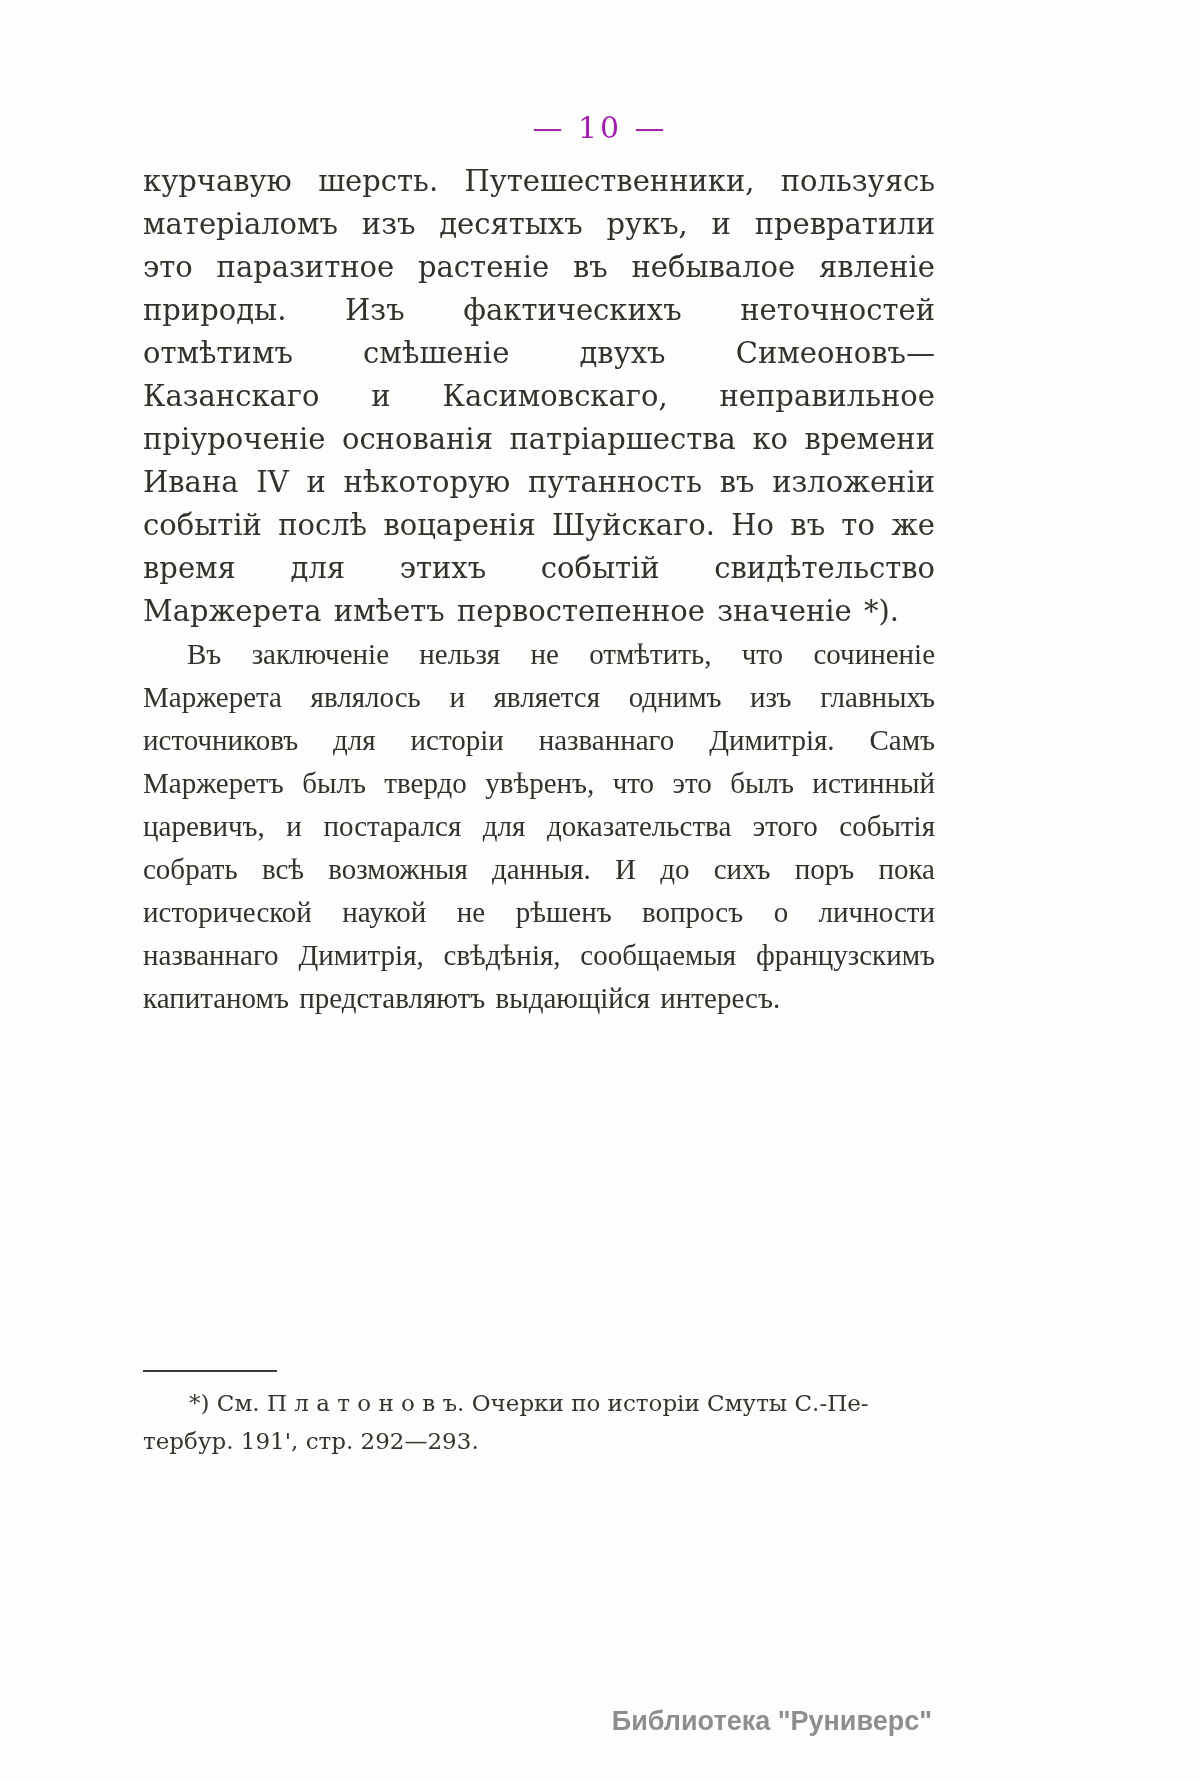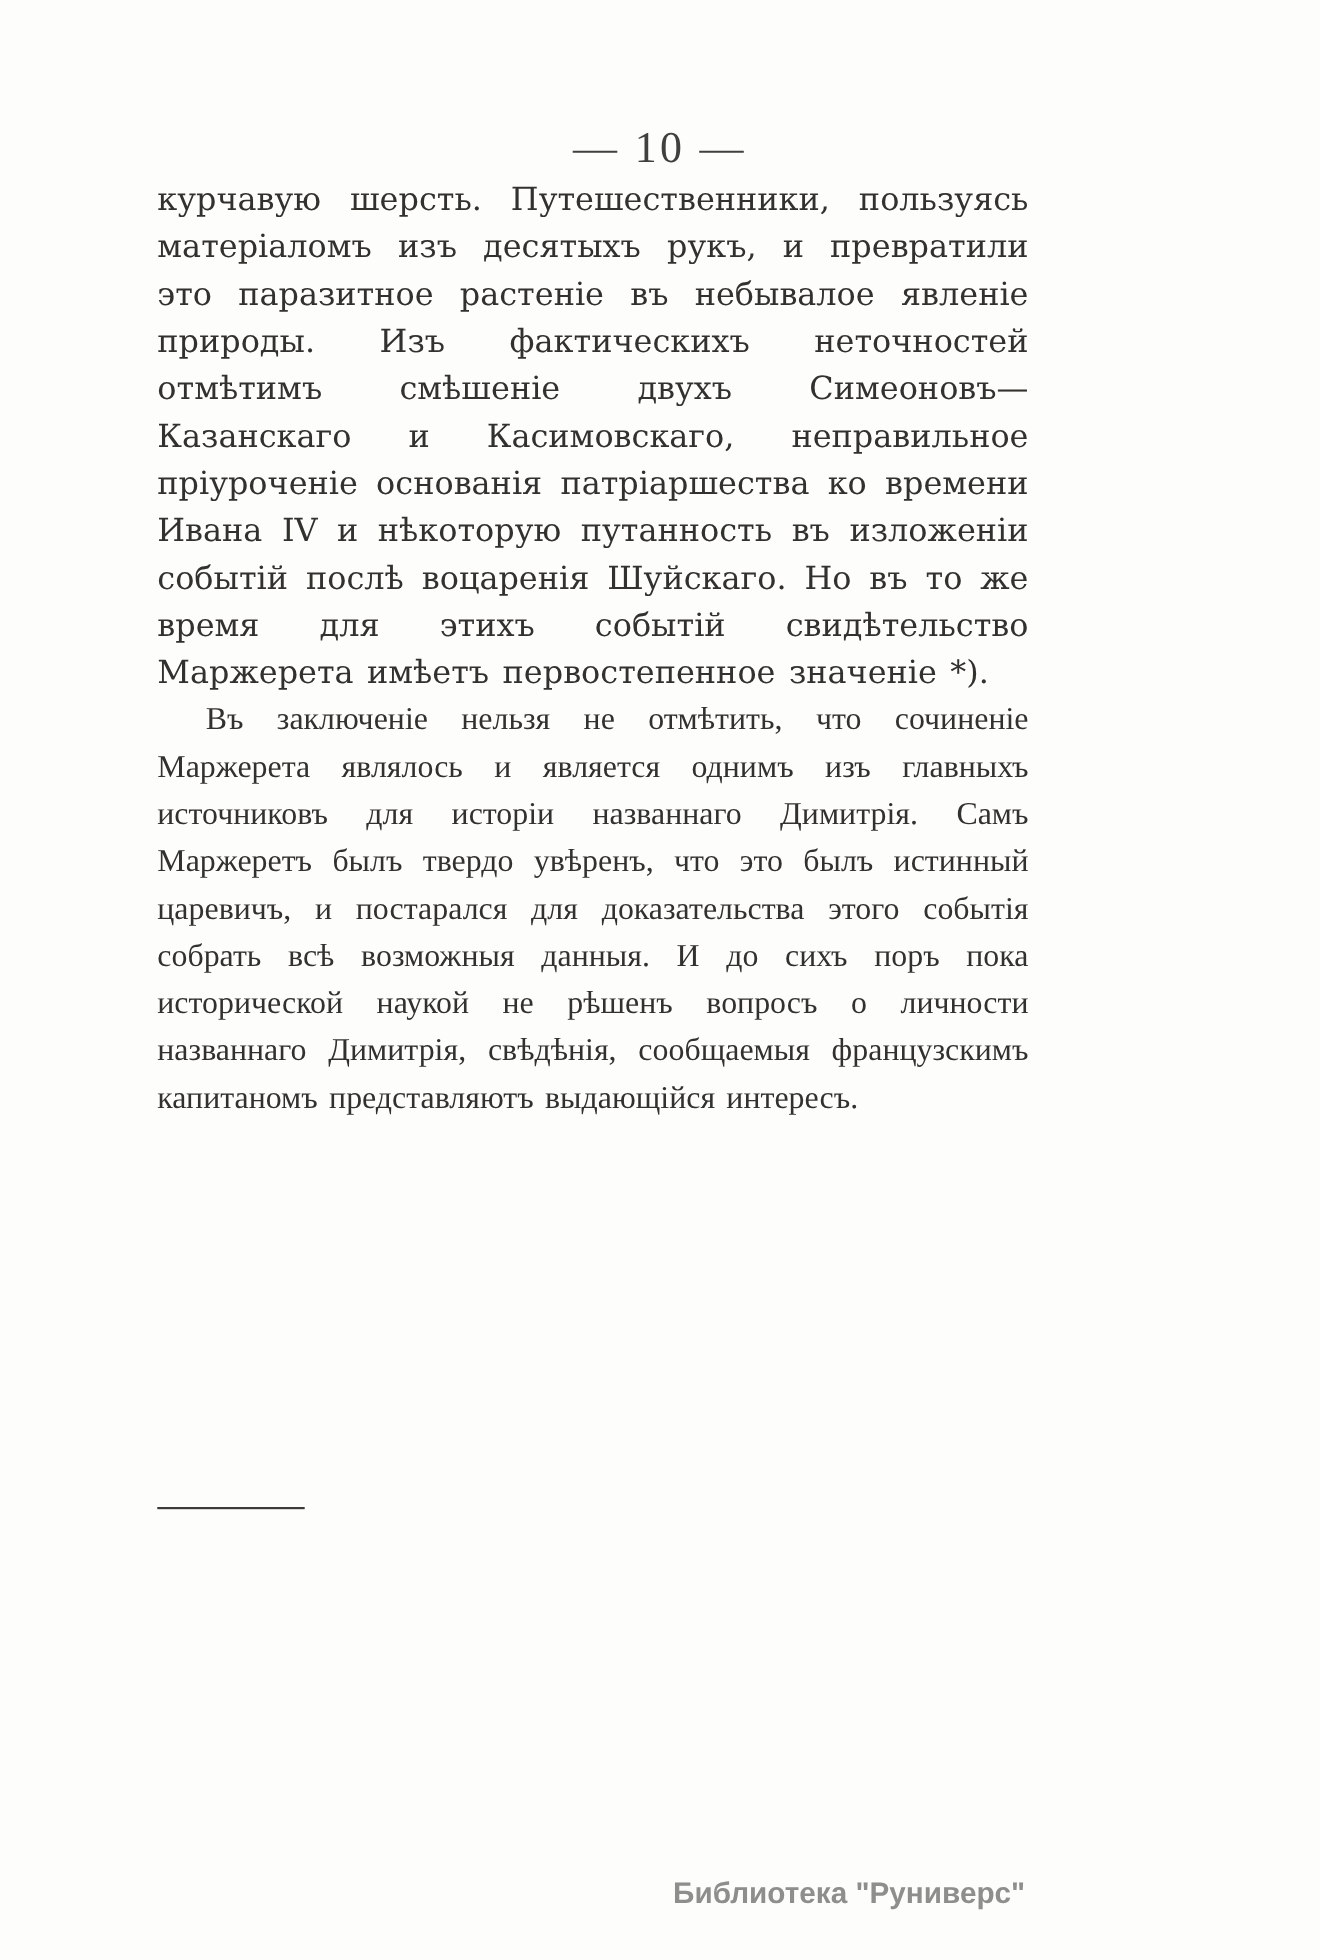--- a/index.html
+++ b/index.html
@@ -18,24 +18,23 @@
   .page {
     position: absolute;
     inset: 0;
   }
   .page-number {
     position: absolute;
     top: 110px;
     left: 0;
     width: 100%;
     text-align: center;
-    font-size: 40px;
+    font-size: 30px;
     letter-spacing: 3px;
-    color: #404040;
-    font-family: Liberation Serif, serif;
+    color: #a21caf;
   }
   .text-block {
     position: absolute;
     top: 160px;
     left: 143px;
     width: 792px;
     font-size: 29px;
     line-height: 43px;
     text-align: justify;
     word-spacing: 3px;
@@ -92,17 +91,19 @@
 
   <div class="page-number">— 10 —</div>
 
   <div class="text-block">
     <p class="para">курчавую шерсть. Путешественники, пользуясь матеріаломъ изъ десятыхъ рукъ, и превратили это паразитное растеніе въ небывалое явленіе природы. Изъ фактическихъ неточностей отмѣтимъ смѣшеніе двухъ Симеоновъ—Казанскаго и Касимовскаго, неправильное пріуроченіе основанія патріаршества ко времени Ивана IV и нѣкоторую путанность въ изложеніи событій послѣ воцаренія Шуйскаго. Но въ то же время для этихъ событій свидѣтельство Маржерета имѣетъ первостепенное значеніе *).</p>
     <p class="para indent">Въ заключеніе нельзя не отмѣтить, что сочиненіе Маржерета являлось и является однимъ изъ главныхъ источниковъ для исторіи названнаго Димитрія. Самъ Маржеретъ былъ твердо увѣренъ, что это былъ истинный царевичъ, и постарался для доказательства этого событія собрать всѣ возможныя данныя. И до сихъ поръ пока исторической наукой не рѣшенъ вопросъ о личности названнаго Димитрія, свѣдѣнія, сообщаемыя французскимъ капитаномъ представляютъ выдающійся интересъ.</p>
   </div>
 
   <div class="footnote">
     <div class="footnote-rule"></div>
+    <div class="footnote-line first">*) См. П л а т о н о в ъ.  Очерки по исторіи Смуты С.-Пе-</div>
+    <div class="footnote-line">тербур. 191', стр. 292—293.</div>
   </div>
 
   <div class="watermark">Библиотека "Руниверс"</div>
 
 </div>
 
 </body></html>

